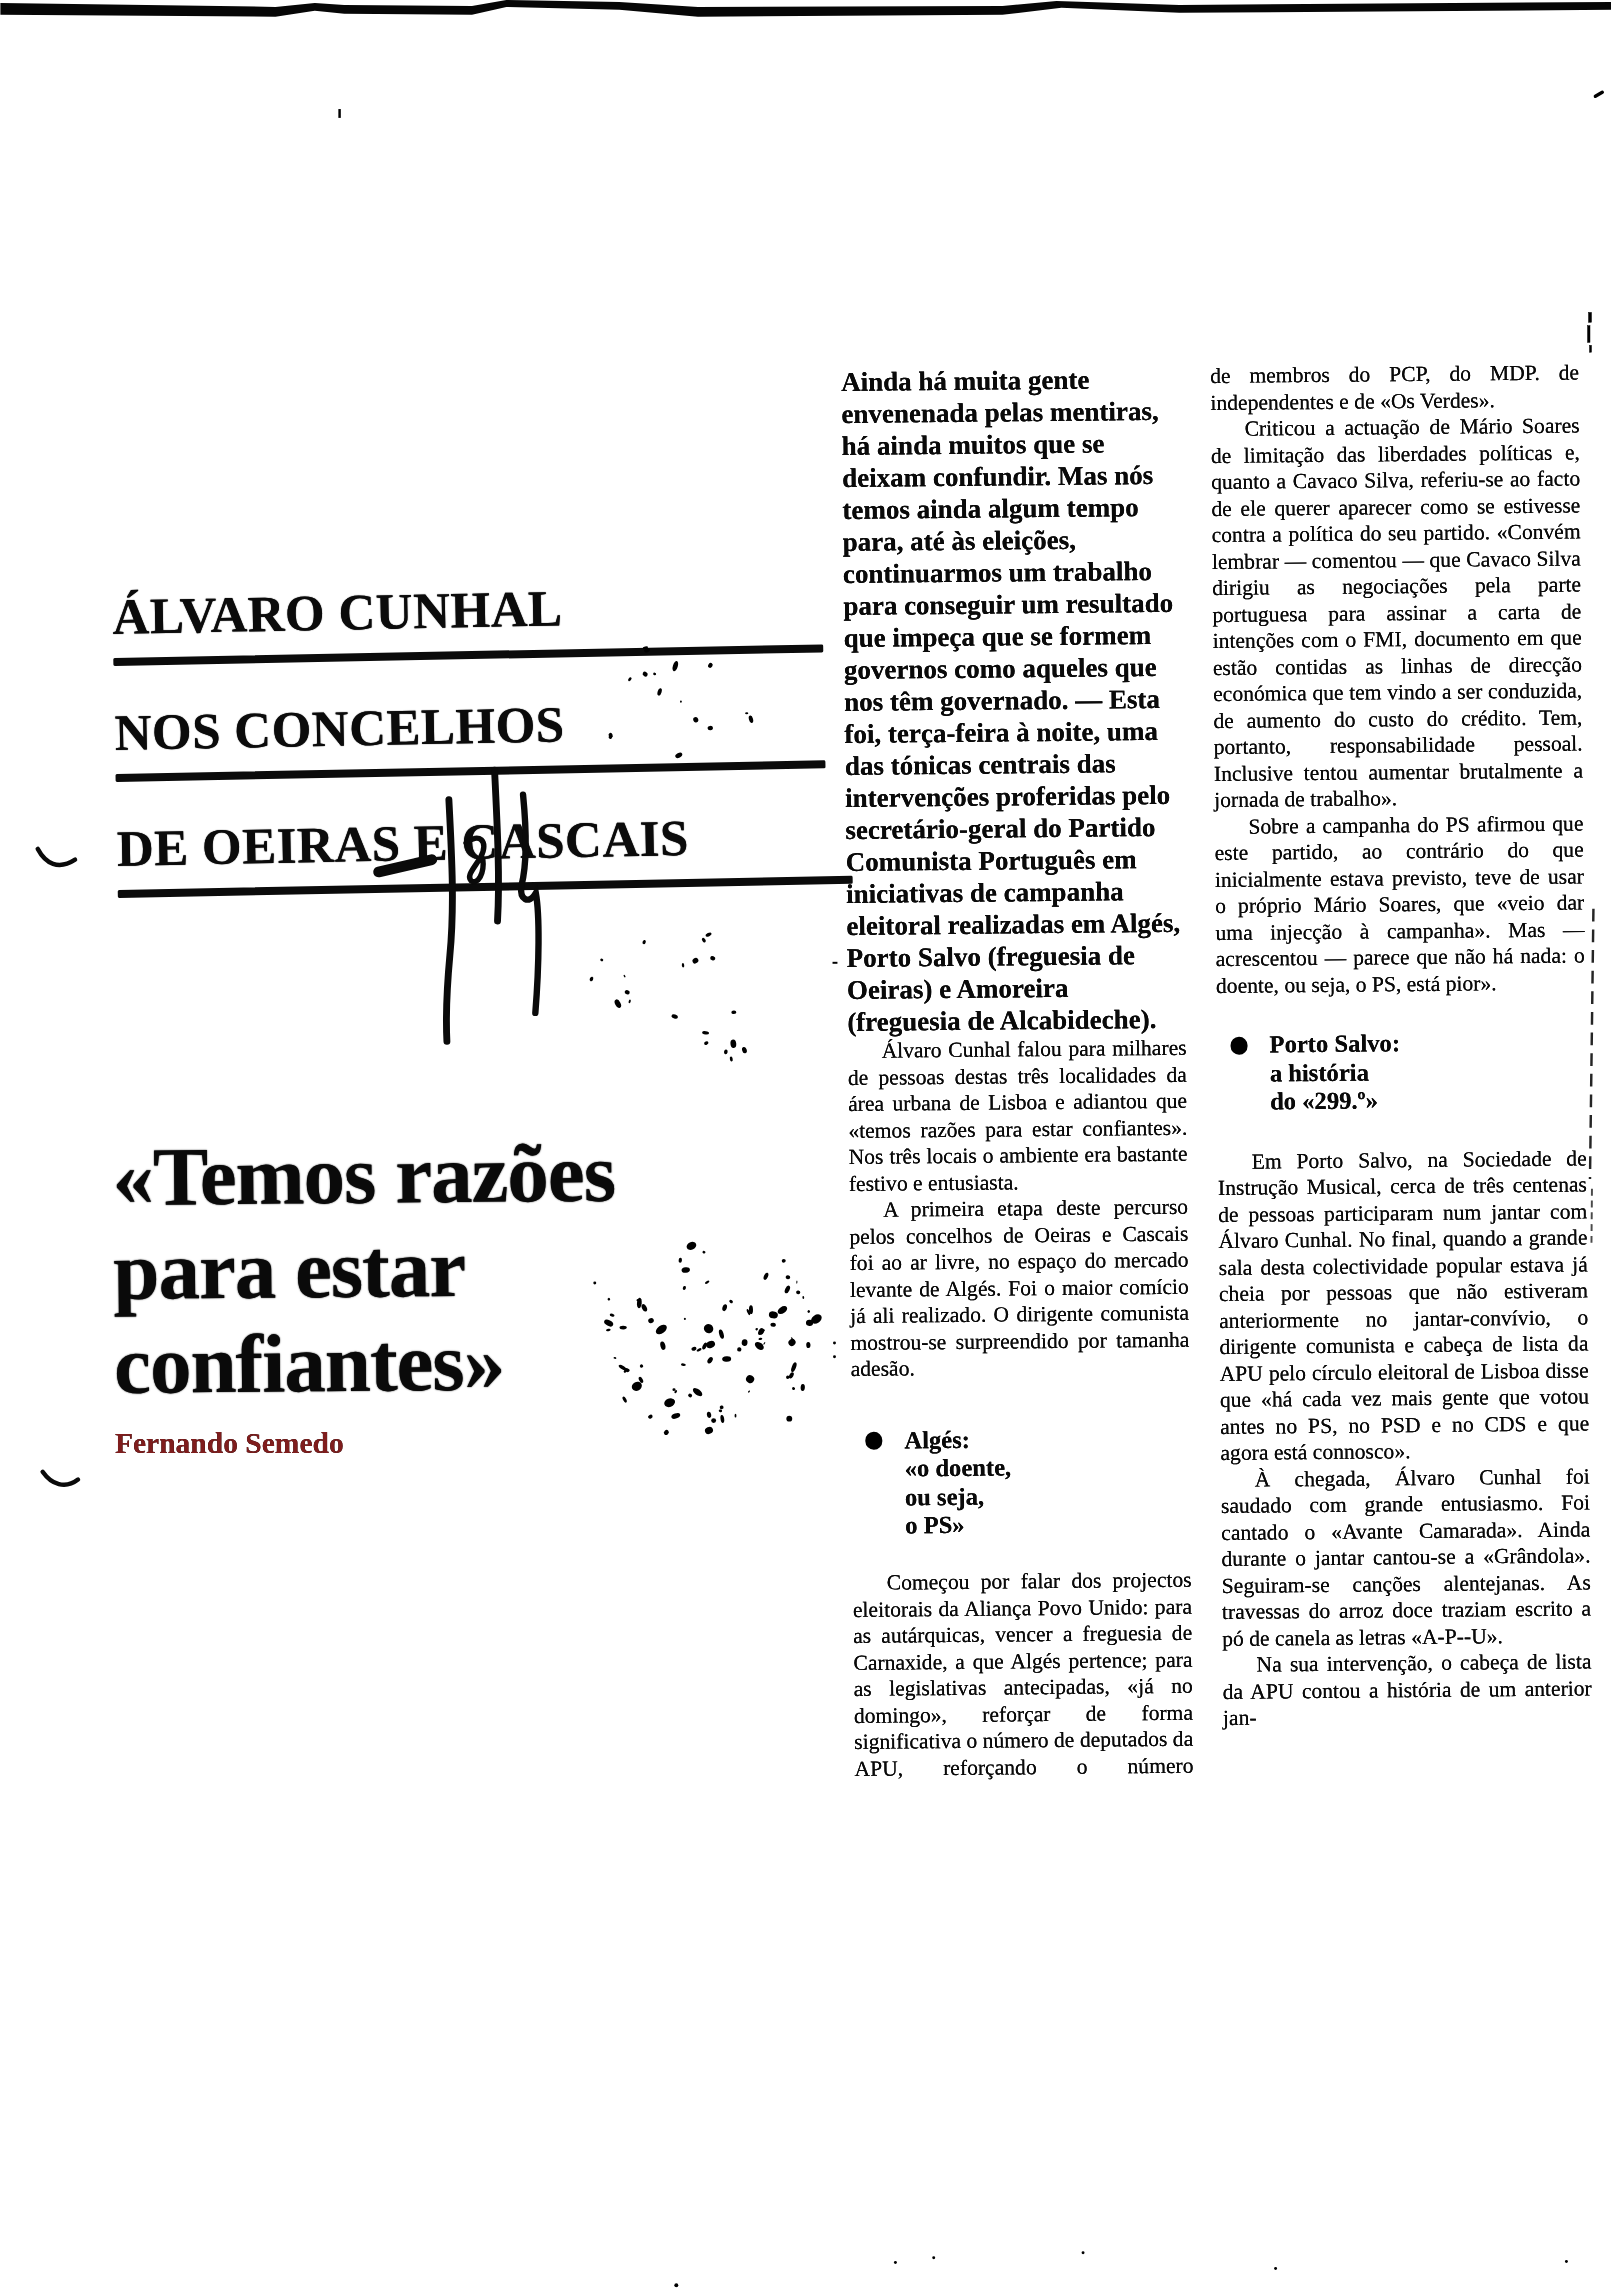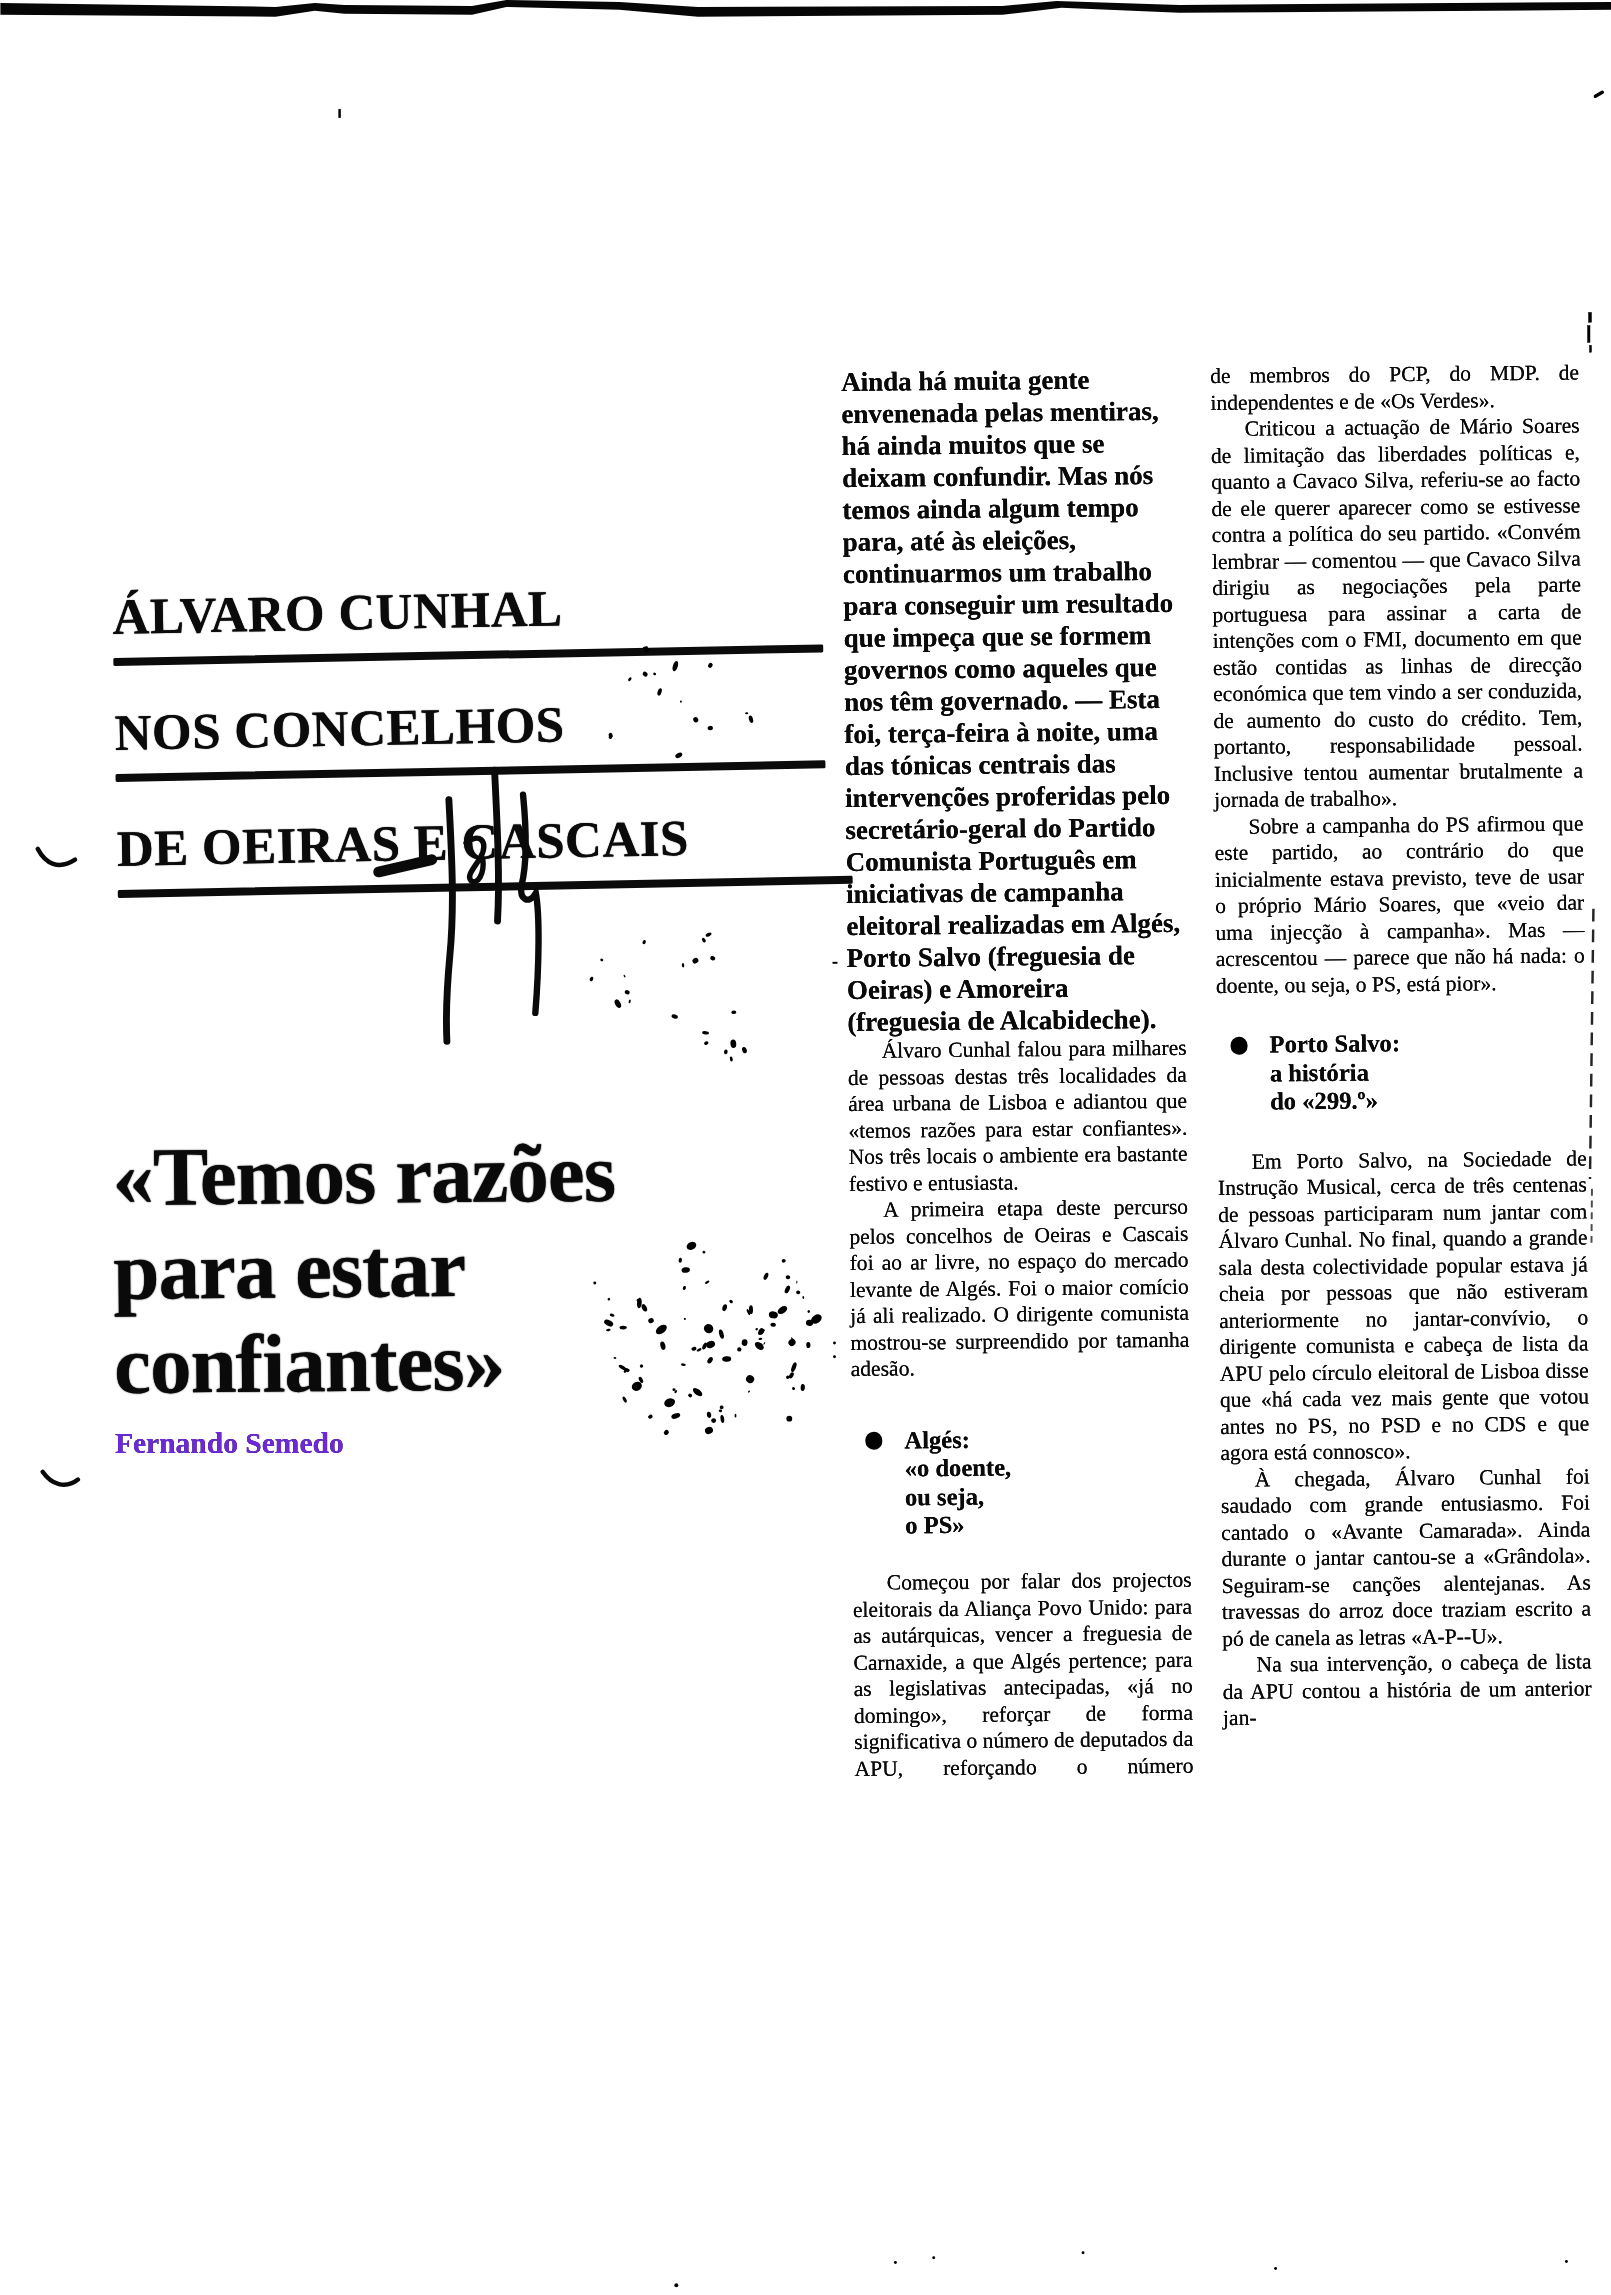--- a/index.html
+++ b/index.html
@@ -15,21 +15,21 @@
                letter-spacing:0.5px;color:#0b0b0b;text-shadow:0 0 1px #000;}
   .krule{height:8.4px;background:#0b0b0b;margin-top:14.7px;width:710px;border-radius:1.5px;}
   .krule.wide{width:735px;}
 
   
   .headline{position:absolute;left:112px;top:1130px;width:737px;
             transform:rotate(-0.5deg);transform-origin:left top;}
   .headline-line{display:block;font-size:83px;font-weight:700;line-height:94px;
                  letter-spacing:-1px;color:#0a0a0a;text-shadow:0 0 1.5px #000;}
   .byline{position:absolute;left:115px;top:1427px;font-size:29.5px;font-weight:700;
-          color:#6d28d9;text-shadow:0 0 0.5px #000;}
+          color:#7f1d1d;text-shadow:0 0 0.5px #000;}
 
   
   .col{position:absolute;font-size:21.6px;line-height:26.5px;text-align:justify;
        color:#0a0a0a;text-shadow:0 0 0.5px #000;
        transform:rotate(-0.55deg);transform-origin:left top;}
   .col1{left:841px;top:366px;width:339px;}
   .col2{left:1210px;top:363px;width:369px;}
   .col p{margin:0;text-indent:34px;}
   .col p.noindent{text-indent:0;}
   .col p.runon{text-align-last:justify;}

